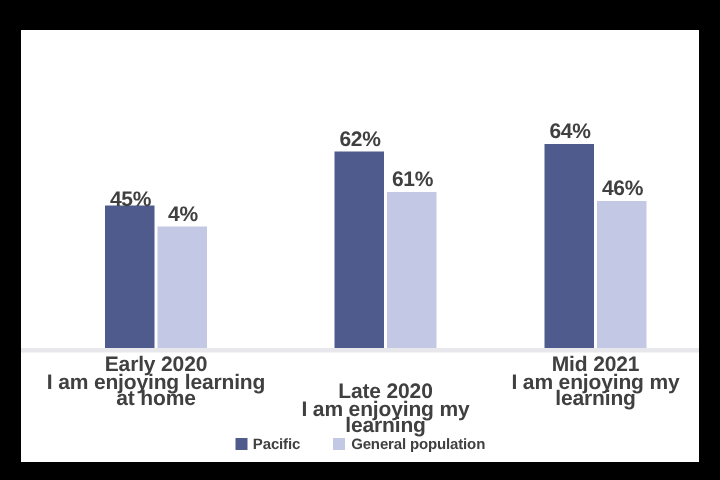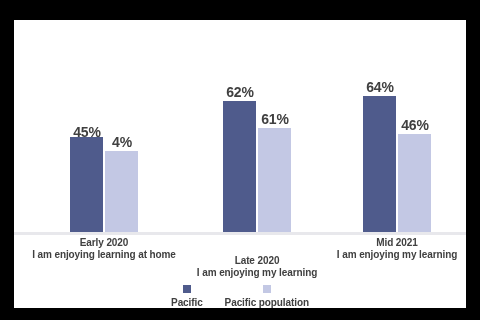--- a/index.html
+++ b/index.html
@@ -82,21 +82,21 @@
     position: absolute;
     left: 0px;
     top: 217px;
     width: 452px;
     height: 48px;
   }
   .category-label {
     position: absolute;
     top: 0;
     text-align: center;
-    font-size: 10px;
+    font-size: 14px;
     font-weight: bold;
     color: #404040;
     line-height: 11.5px;
     letter-spacing: -0.1px;
   }
   .category-title { display: block; }
   .category-sub { display: block; }
 
   
   #legend {
@@ -107,21 +107,20 @@
     height: 16px;
     display: flex;
     justify-content: center;
     align-items: center;
     gap: 22px;
   }
   .legend-item {
     display: flex;
     align-items: center;
     gap: 4px;
-    flex-direction: column;
   }
   .legend-swatch {
     width: 8px;
     height: 8px;
     flex: 0 0 auto;
   }
   .legend-text {
     font-size: 10px;
     font-weight: bold;
     color: #404040;
@@ -173,18 +172,18 @@
         </div>
       </div>
 
     <div id="legend">
         <div class="legend-item">
           <span class="legend-swatch" style="background: rgb(79, 91, 140);"></span>
           <span class="legend-text">Pacific</span>
         </div>
         <div class="legend-item">
           <span class="legend-swatch" style="background: rgb(195, 200, 228);"></span>
-          <span class="legend-text">Pacific population</span>
+          <span class="legend-text">General population</span>
         </div>
       </div>
 
   </div>
 </div>
 
 </body></html>

